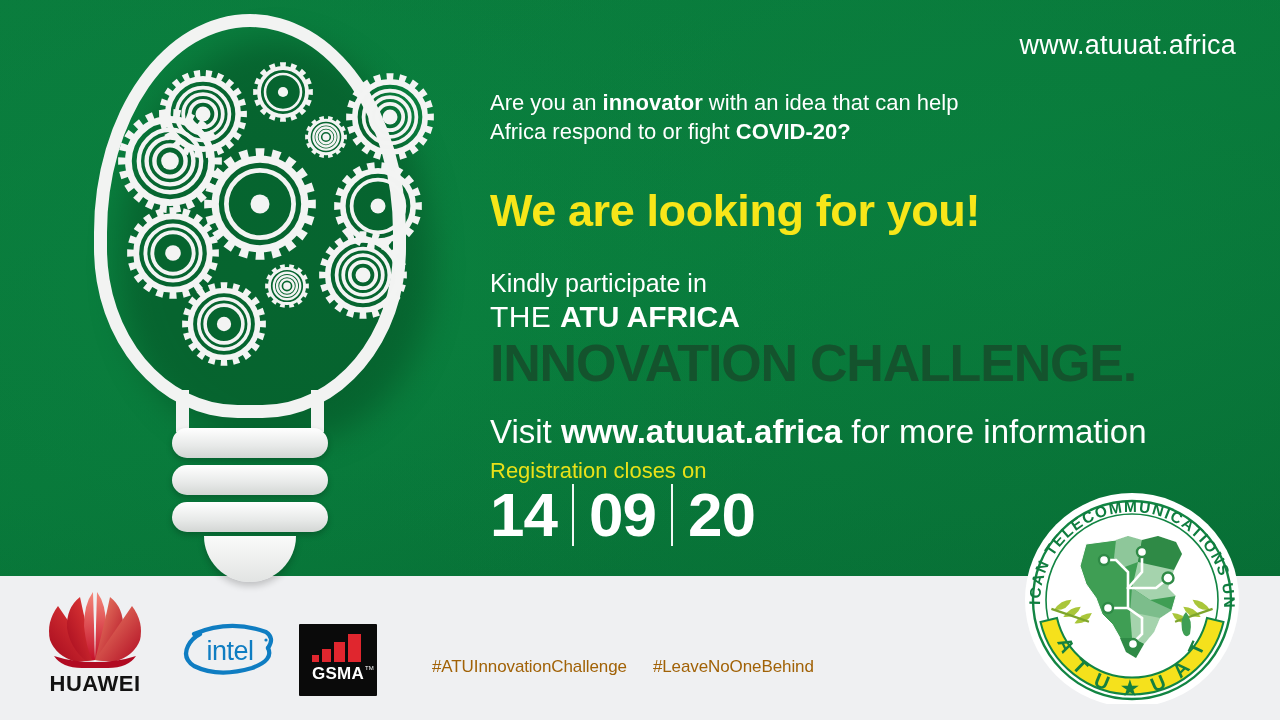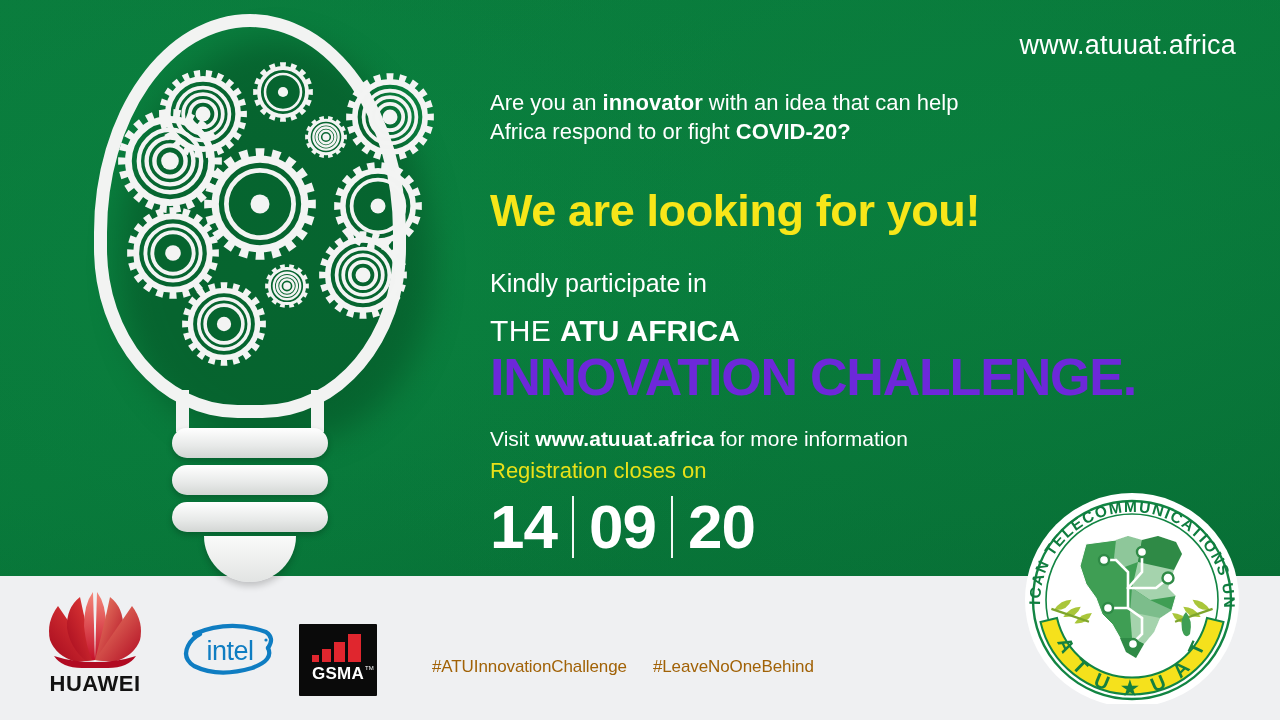--- a/index.html
+++ b/index.html
@@ -70,33 +70,33 @@
   .lead{ font-size:22px; line-height:1.32; font-weight:400; }
   .lead b{ font-weight:700; }
 
   .shout{
     margin-top:42px;
     color:#f7e619; font-size:45px; font-weight:700; letter-spacing:-.4px;
     line-height:1;
   }
   .kindly{ margin-top:36px; font-size:25px; font-weight:400; }
   .theline{
-    margin-top:16px; font-size:30px; font-weight:300; letter-spacing:.4px;
+    margin-top:2px; font-size:30px; font-weight:300; letter-spacing:.4px;
     white-space:nowrap;
   }
   .theline b{ font-weight:700; letter-spacing:0; }
   .bigtitle{
-    margin-top:2px; color:#6d28d9; font-size:52px; font-weight:700;
+    margin-top:2px; color:#14532d; font-size:52px; font-weight:700;
     letter-spacing:-1.2px; line-height:1.05; white-space:nowrap;
   }
-  .visit{ margin-top:22px; font-size:21px; font-weight:400; white-space:nowrap; }
+  .visit{ margin-top:22px; font-size:33px; font-weight:400; white-space:nowrap; }
   .visit b{ font-weight:700; }
   .regclose{ margin-top:7px; color:#e9e119; font-size:22px; font-weight:400; }
 
-  .datebox{ margin-top:12px; display:flex; align-items:flex-end; }
+  .datebox{ margin-top:0; display:flex; align-items:flex-end; }
   .dnum{ font-size:62px; font-weight:700; color:#fff; letter-spacing:-1px; line-height:1; }
   .dsep{
     width:2px; height:62px; background:#ffffff; margin:0 15px; opacity:.95;
   }
 
   
   .badge{ position:absolute; left:1024px; top:492px; width:216px; height:216px; }
 
   
   .huawei{ position:absolute; left:36px; top:588px; width:118px; height:108px; }

